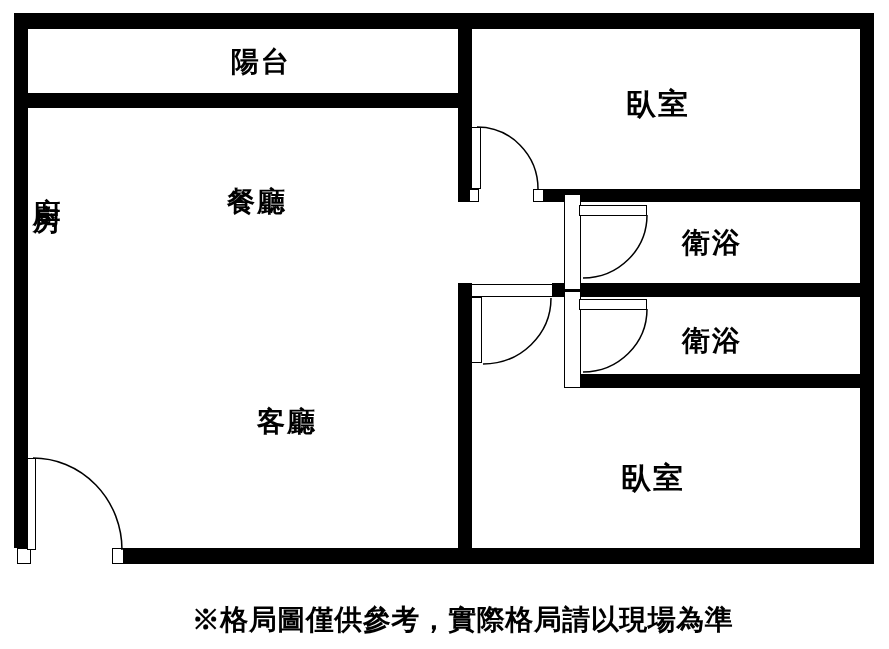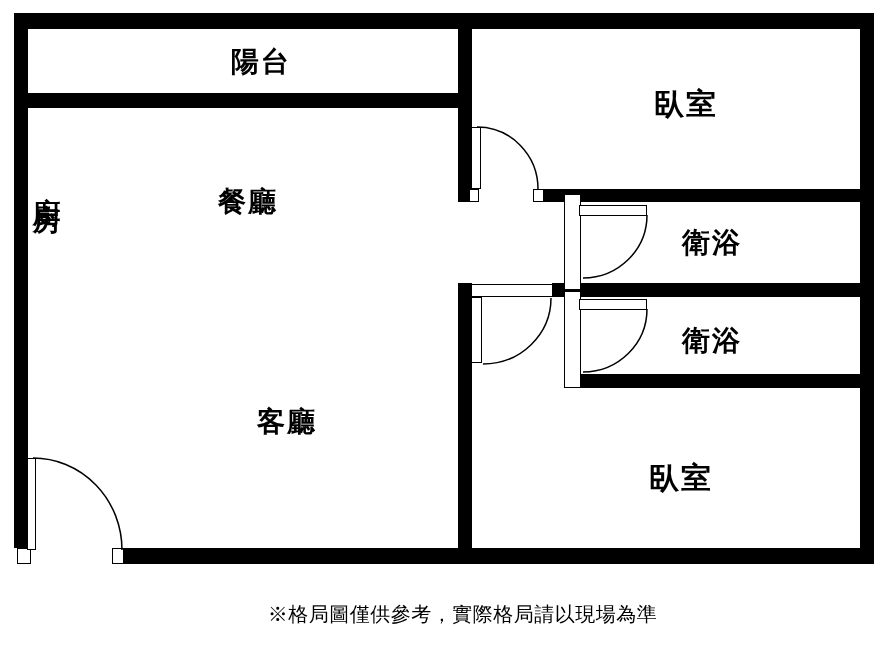--- a/index.html
+++ b/index.html
@@ -8,29 +8,29 @@
     font-family:"Liberation Sans",sans-serif;color:#000;
   }
   .wall{position:absolute;background:#000000;}
   .cap{position:absolute;background:#ffffff;border:1.5px solid #000;box-sizing:border-box;}
   .leaf{position:absolute;background:#ffffff;border:1.5px solid #000;box-sizing:border-box;}
   .opening{position:absolute;background:#ffffff;border:1.5px solid #000;box-sizing:border-box;}
   .room-label{
     position:absolute;transform:translate(-50%,-50%);
     font-size:28px;font-weight:600;letter-spacing:2px;white-space:nowrap;line-height:1;
   }
-  .room-label.big{font-size:30px;margin-left:28px;}
+  .room-label.big{font-size:30px;}
   .room-label.vertical{
     writing-mode:vertical-rl;letter-spacing:7px;transform:translate(-50%,-50%);
   }
   #arc-layer{position:absolute;left:0;top:0;}
   #arc-layer path{fill:none;stroke:#000;stroke-width:1.5px;}
   .caption{
     position:absolute;left:36px;right:0;top:601px;text-align:center;
-    font-size:20px;font-weight:400;letter-spacing:0.5px;white-space:nowrap;
+    font-size:28px;font-weight:700;letter-spacing:0.5px;white-space:nowrap;
   }
 </style>
 </head>
 <body>
 
 <div id="stage">
 
   <div class="wall" style="left:14px;top:13px;width:860px;height:16px;"></div>
   <div class="wall" style="left:14px;top:13px;width:14px;height:535px;"></div>
   <div class="wall" style="left:860px;top:13px;width:14px;height:551px;"></div>
@@ -59,21 +59,21 @@
   <svg id="arc-layer" width="889" height="649" viewBox="0 0 889 649">
     <path d="M 33 458 A 89 92 0 0 1 122 550"></path>
     <path d="M 477 127 A 61 62 0 0 1 538 189"></path>
     <path d="M 647 215 A 64 63 0 0 1 583 278"></path>
     <path d="M 647 309 A 64 63 0 0 1 583 372"></path>
     <path d="M 551 298 A 68 66 0 0 1 483 364"></path>
   </svg>
 
   <div class="room-label" style="left:261px;top:62px;">陽台</div>
   <div class="room-label vertical" style="left:46px;top:181px;">廚房</div>
-  <div class="room-label" style="left:248px;top:202px;">餐廳</div>
+  <div class="room-label" style="left:257px;top:202px;">餐廳</div>
   <div class="room-label" style="left:287px;top:422px;">客廳</div>
   <div class="room-label big" style="left:658px;top:104px;">臥室</div>
   <div class="room-label big" style="left:653px;top:478px;">臥室</div>
   <div class="room-label" style="left:712px;top:243px;">衛浴</div>
   <div class="room-label" style="left:712px;top:341px;">衛浴</div>
 
   <div class="caption">※格局圖僅供參考，實際格局請以現場為準</div>
 
 </div>
 

